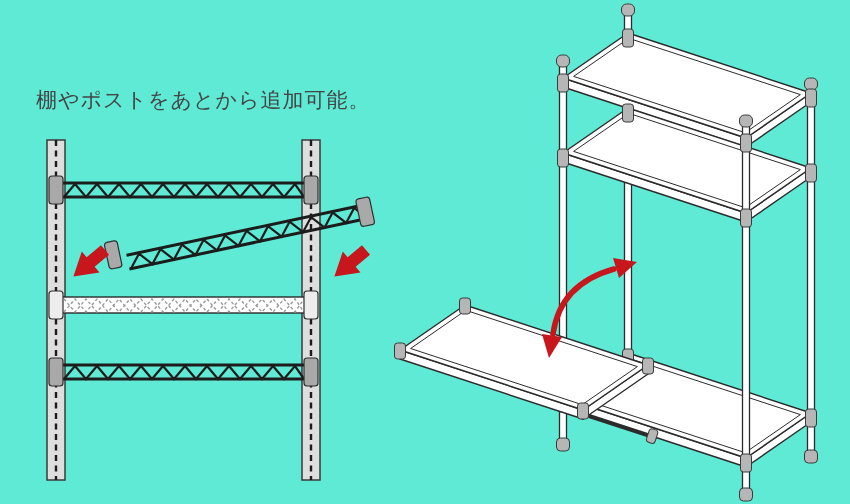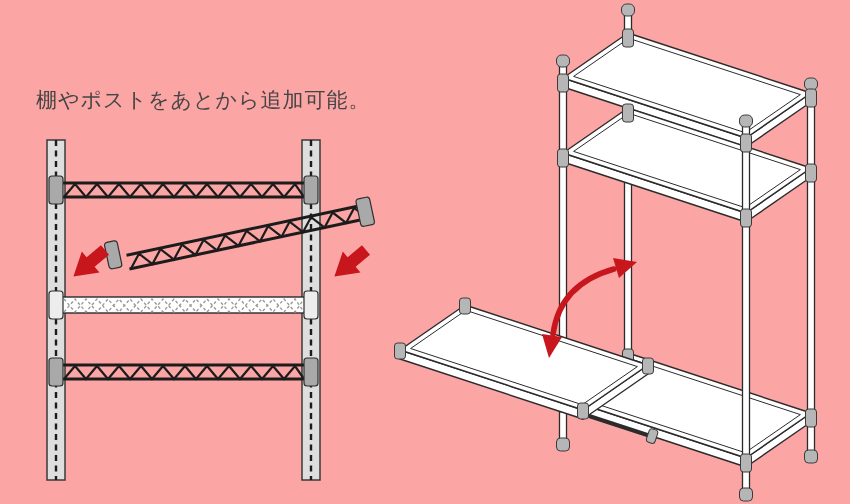--- a/index.html
+++ b/index.html
@@ -1,18 +1,18 @@
 <!DOCTYPE html>
 <html><head>
 <meta charset="utf-8">
 <style>
   html,body{margin:0;padding:0;background:#ffffff;}
   body{width:850px;height:504px;position:relative;overflow:hidden;
        font-family:"Liberation Sans","DejaVu Sans",sans-serif;}
-  .stage{position:absolute;inset:0;background:#fca5a5;}
+  .stage{position:absolute;inset:0;background:#5eead4;}
   .caption{position:absolute;left:36px;top:86px;font-size:21px;color:#454545;
            letter-spacing:1px;white-space:nowrap;}
   svg{position:absolute;left:0;top:0;}
   .chord{stroke:#1c1c1c;stroke-width:3;fill:none;stroke-linecap:square;}
   .zig{stroke:#1c1c1c;stroke-width:2.2;fill:none;stroke-linejoin:miter;}
   .gzig{stroke:#9a9a9a;stroke-width:1.4;fill:none;stroke-dasharray:3 2.4;}
   .ghost-rect{fill:#ffffff;stroke:#2a2a2a;stroke-width:1.4;}
   .cap{fill:#a9a9a9;stroke:#2f2f2f;stroke-width:1.2;}
   .gcap{fill:#ededed;stroke:#2f2f2f;stroke-width:1.2;}
   .post-fill{fill:#dedede;stroke:#3a3a3a;stroke-width:1.5;}

